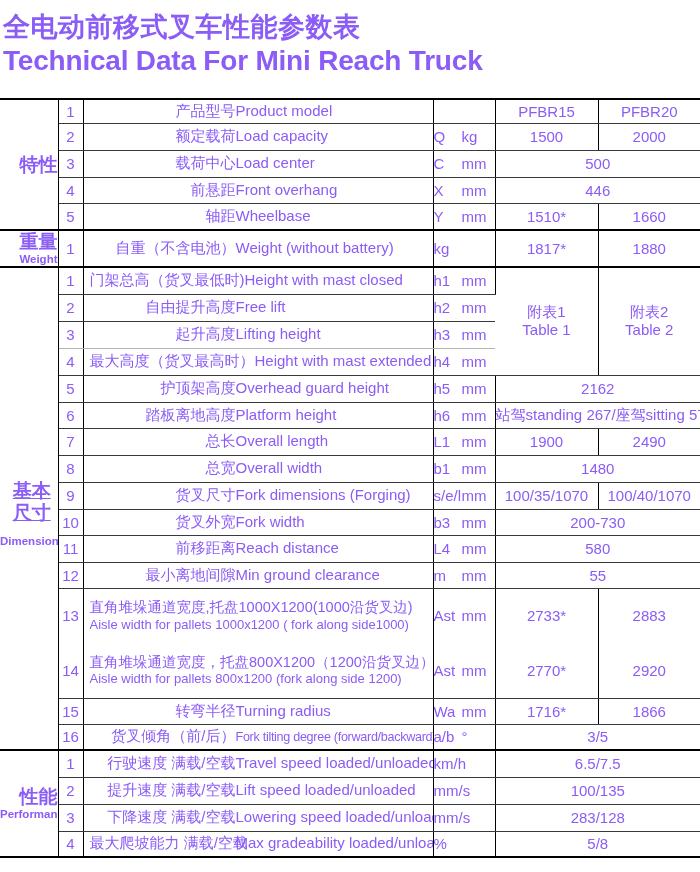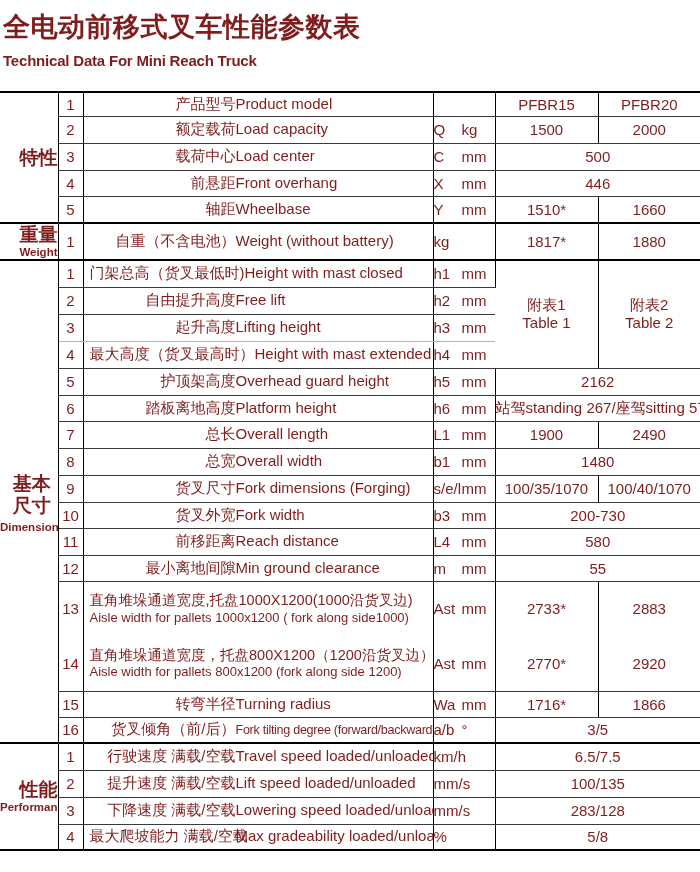--- a/index.html
+++ b/index.html
@@ -1,30 +1,30 @@
 <!DOCTYPE html>
 <html><head>
 <meta charset="utf-8">
 <style>
   html,body{margin:0;padding:0;background:#fff;}
   .page{width:700px;height:872px;background:#fff;overflow:hidden;
-        font-family:"Liberation Sans","DejaVu Sans",sans-serif;color:#7f1d1d;}
+        font-family:"Liberation Sans","DejaVu Sans",sans-serif;color:#8b5cf6;}
   .titles{padding:9px 0 0 3px;}
   .title-cn{font-size:27px;font-weight:700;line-height:36px;letter-spacing:.5px;}
-  .title-en{font-size:15px;font-weight:700;line-height:31px;letter-spacing:-.2px;margin-bottom:15px;}
+  .title-en{font-size:28px;font-weight:700;line-height:31px;letter-spacing:-.2px;margin-bottom:22px;}
   table{width:700px;border-collapse:collapse;table-layout:fixed;border-top:2px solid #000;}
   td{border-right:1px solid #000;border-bottom:1px solid #3a3a3a;
      font-size:15px;padding:0;vertical-align:middle;overflow:hidden;}
   td:last-child{border-right:none;}
   tr.sec-end td{border-bottom:2px solid #000;}
   tr.no-b td{border-bottom:none;}
   tr.light-b td{border-bottom:1px solid #b3b3b3;}
   td.sec{border-bottom:2px solid #000;text-align:right;}
   .sec-cn{font-size:19px;font-weight:700;line-height:22px;}
-  .sec-cn.wrap{width:44px;margin:4px auto;}
+  .sec-cn.wrap{width:44px;margin:11px auto;text-decoration:underline;}
   .sec-en{font-size:11.5px;font-weight:700;line-height:13px;}
   td.num{text-align:center;}
   td.name{padding-left:6px;}
   .nm{display:flex;align-items:baseline;text-align:right;}
   .nm .cn{display:inline-block;min-width:146px;white-space:nowrap;}
   .nm .en{white-space:nowrap;}
   .nm .en.cond{font-size:12.6px;letter-spacing:-.3px;}
   td.name.stacked{line-height:1.2;}
   .cnl{font-size:14.5px;white-space:nowrap;}
   .enl{font-size:13px;white-space:nowrap;}

